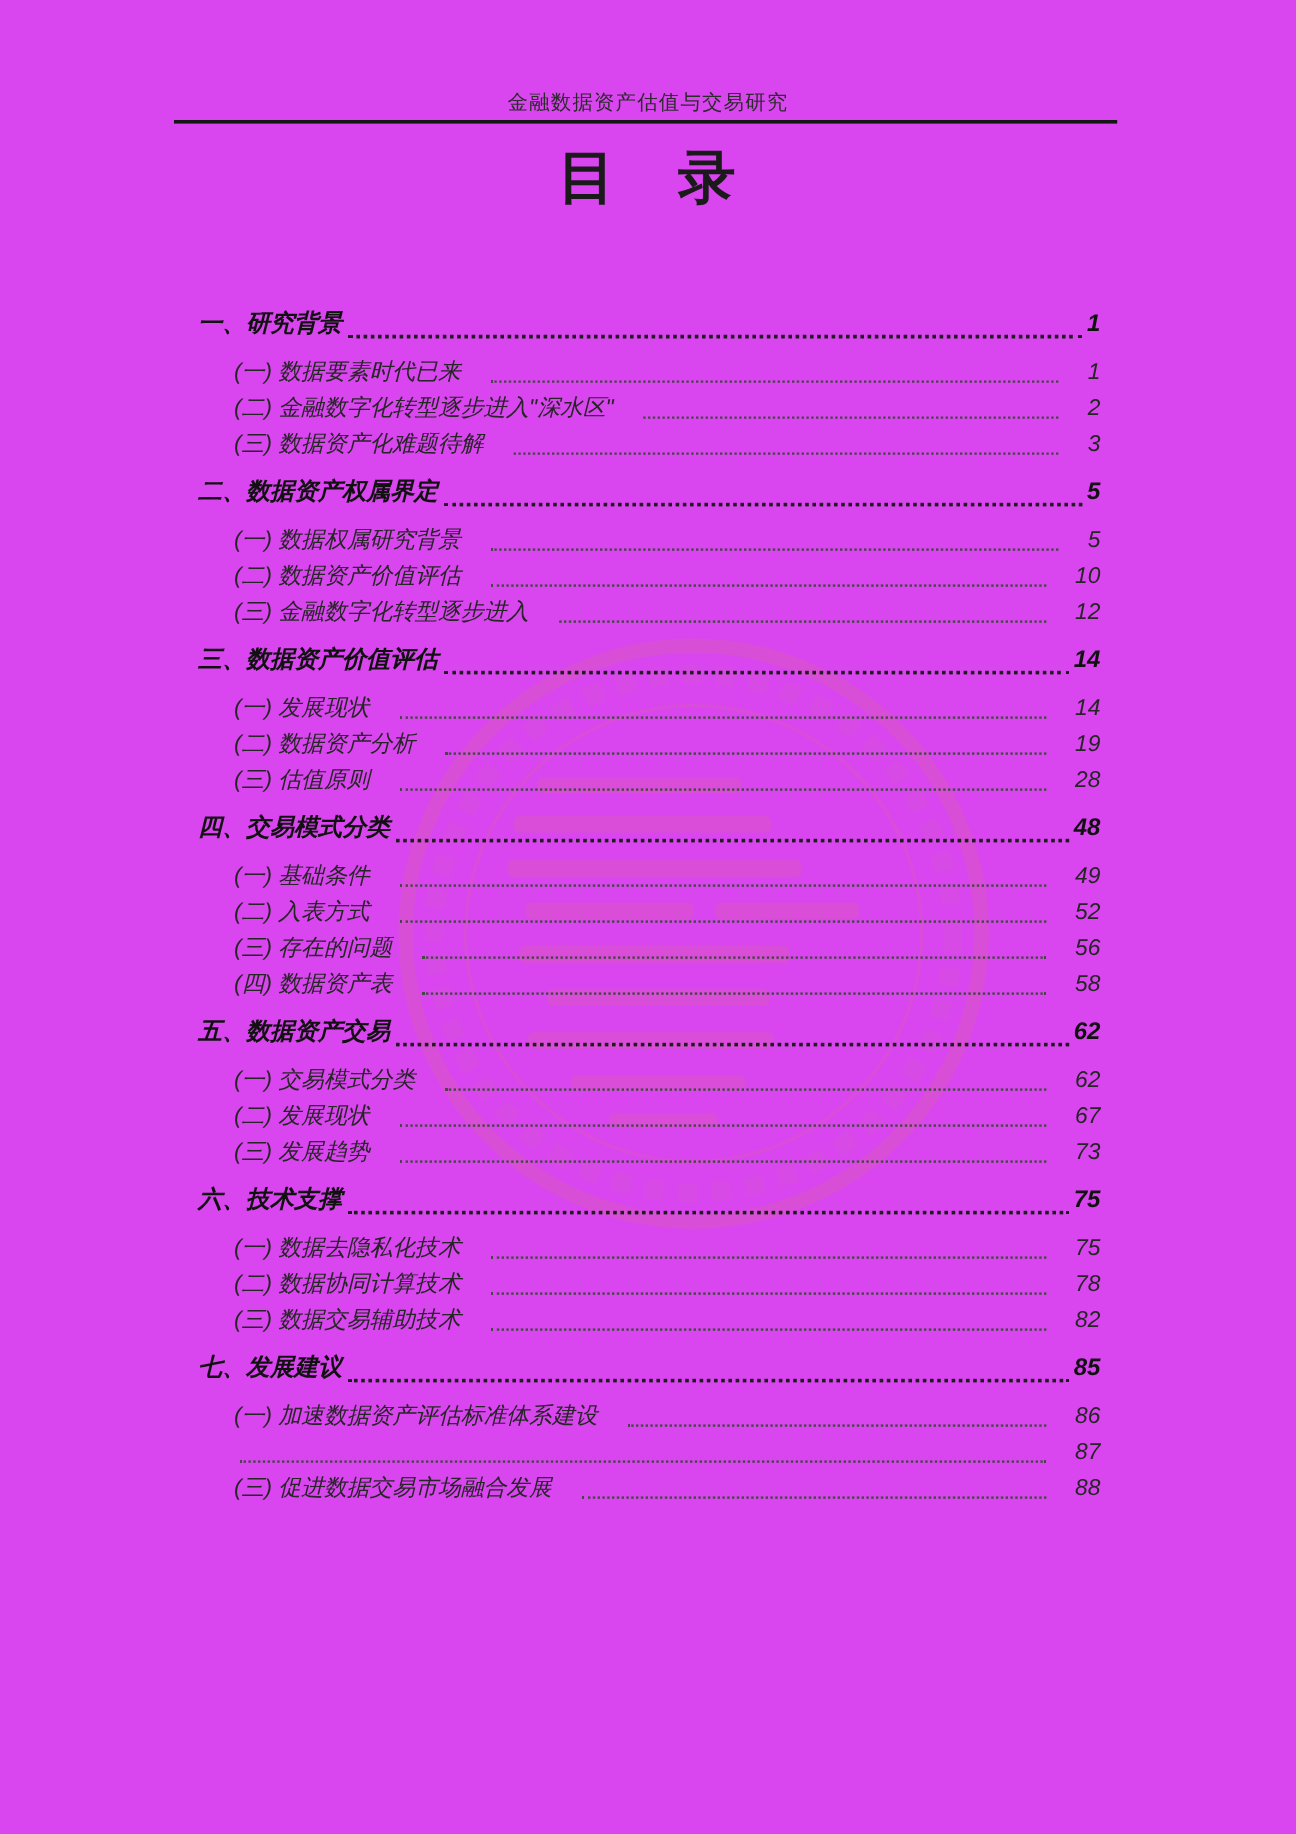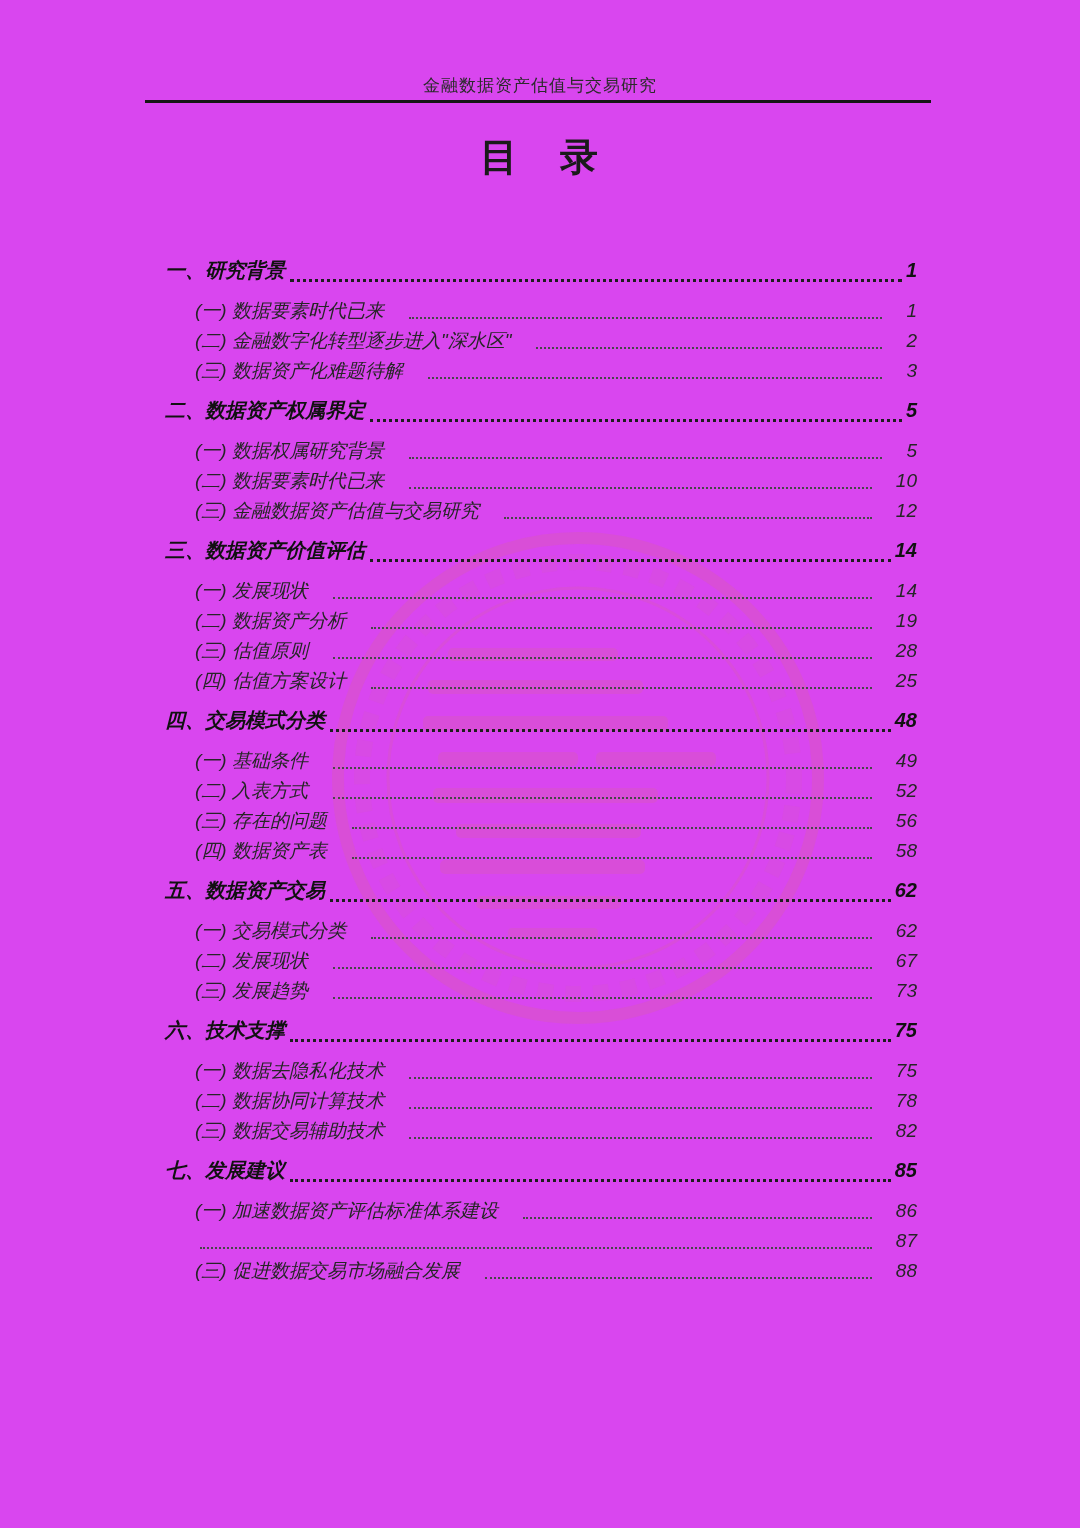--- a/index.html
+++ b/index.html
@@ -24,24 +24,24 @@
     color: #2b2b2b;
   }
   .header-rule {
     position: absolute;
     top: 100px; left: 145px;
     width: 786px; height: 3px;
     background: #161616;
   }
   .page-title {
     position: absolute;
-    top: 132px; left: 0;
+    top: 116px; left: 0;
     width: 100%;
     text-align: center;
-    font-size: 38px;
+    font-size: 48px;
     font-weight: 700;
     letter-spacing: 2px;
     color: #1a1a1a;
   }
   .watermark {
     position: absolute;
     left: 328px; top: 528px;
     width: 500px; height: 500px;
     pointer-events: none;
   }
@@ -141,26 +141,26 @@
         <span class="toc-label">二、数据资产权属界定</span>
         <span class="leader"></span>
         <span class="pagenum">5</span>
       </div>
       <div class="toc-row sub first-sub">
         <span class="toc-label">(一) 数据权属研究背景</span>
         <span class="leader"></span>
         <span class="pagenum">5</span>
       </div>
       <div class="toc-row sub">
-        <span class="toc-label">(二) 数据要素时代已来</span>
+        <span class="toc-label">(二) 数据资产价值评估</span>
         <span class="leader"></span>
         <span class="pagenum">10</span>
       </div>
       <div class="toc-row sub">
-        <span class="toc-label">(三) 金融数据资产估值与交易研究</span>
+        <span class="toc-label">(三) 金融数字化转型逐步进入</span>
         <span class="leader"></span>
         <span class="pagenum">12</span>
       </div>
       <div class="toc-row main">
         <span class="toc-label">三、数据资产价值评估</span>
         <span class="leader"></span>
         <span class="pagenum">14</span>
       </div>
       <div class="toc-row sub first-sub">
         <span class="toc-label">(一) 发展现状</span>
@@ -170,25 +170,20 @@
       <div class="toc-row sub">
         <span class="toc-label">(二) 数据资产分析</span>
         <span class="leader"></span>
         <span class="pagenum">19</span>
       </div>
       <div class="toc-row sub">
         <span class="toc-label">(三) 估值原则</span>
         <span class="leader"></span>
         <span class="pagenum">28</span>
       </div>
-      <div class="toc-row sub">
-        <span class="toc-label">(四) 估值方案设计</span>
-        <span class="leader"></span>
-        <span class="pagenum">25</span>
-      </div>
       <div class="toc-row main">
         <span class="toc-label">四、交易模式分类</span>
         <span class="leader"></span>
         <span class="pagenum">48</span>
       </div>
       <div class="toc-row sub first-sub">
         <span class="toc-label">(一) 基础条件</span>
         <span class="leader"></span>
         <span class="pagenum">49</span>
       </div>

